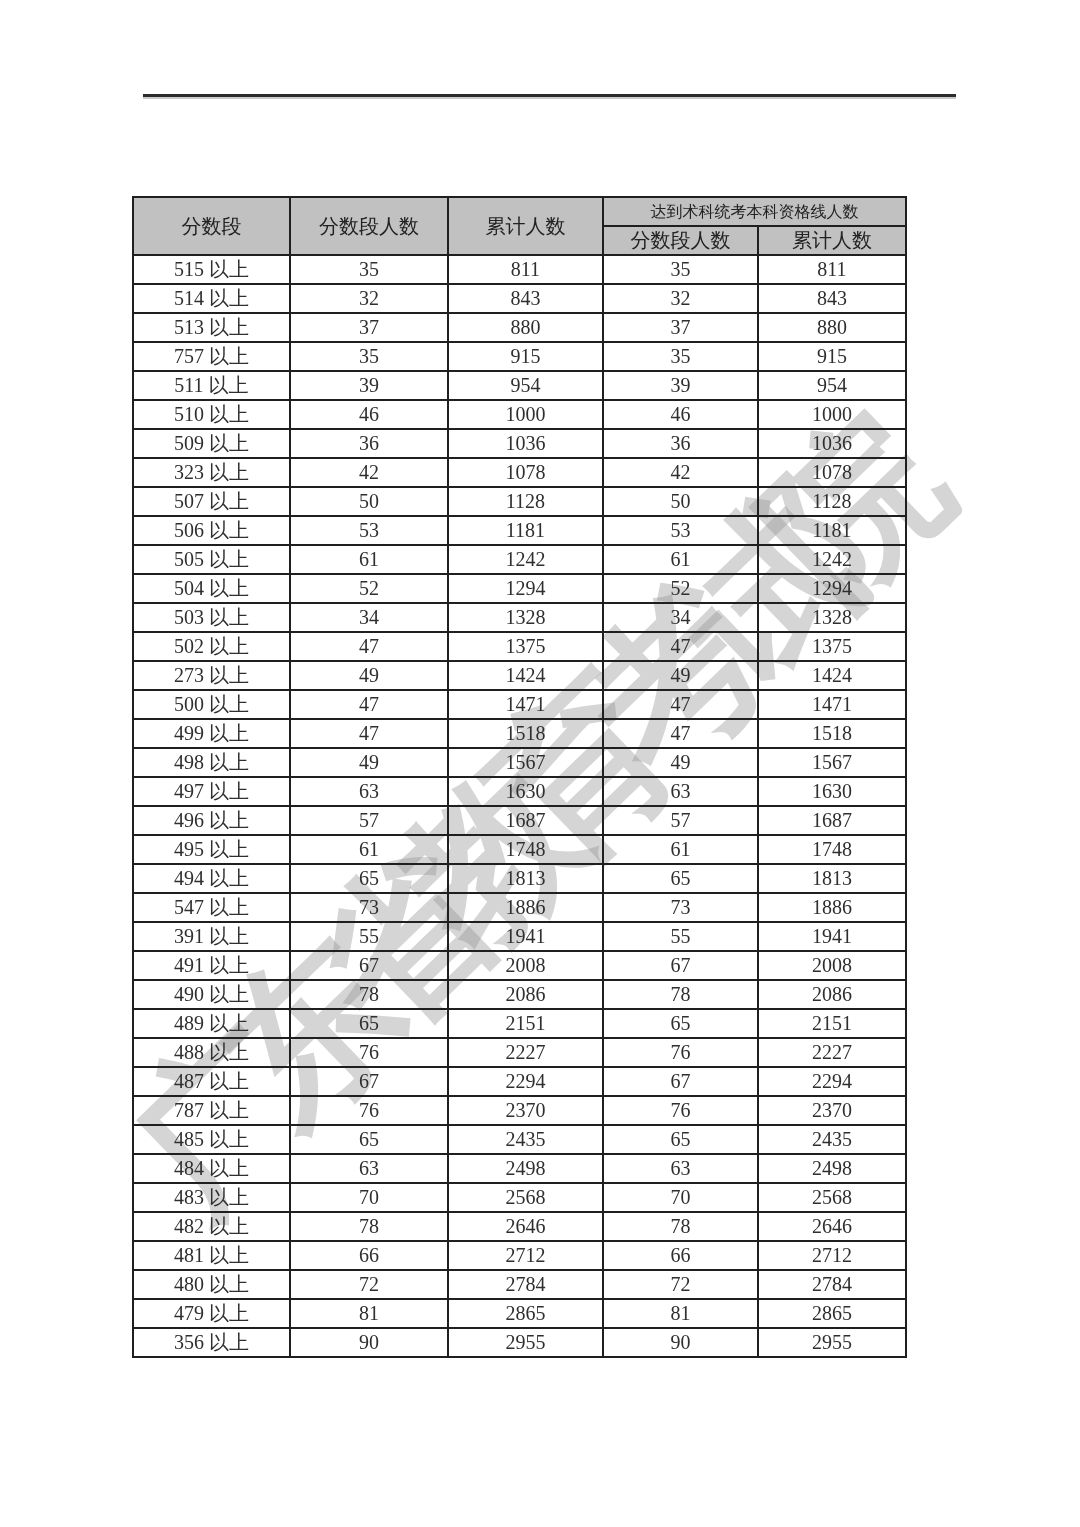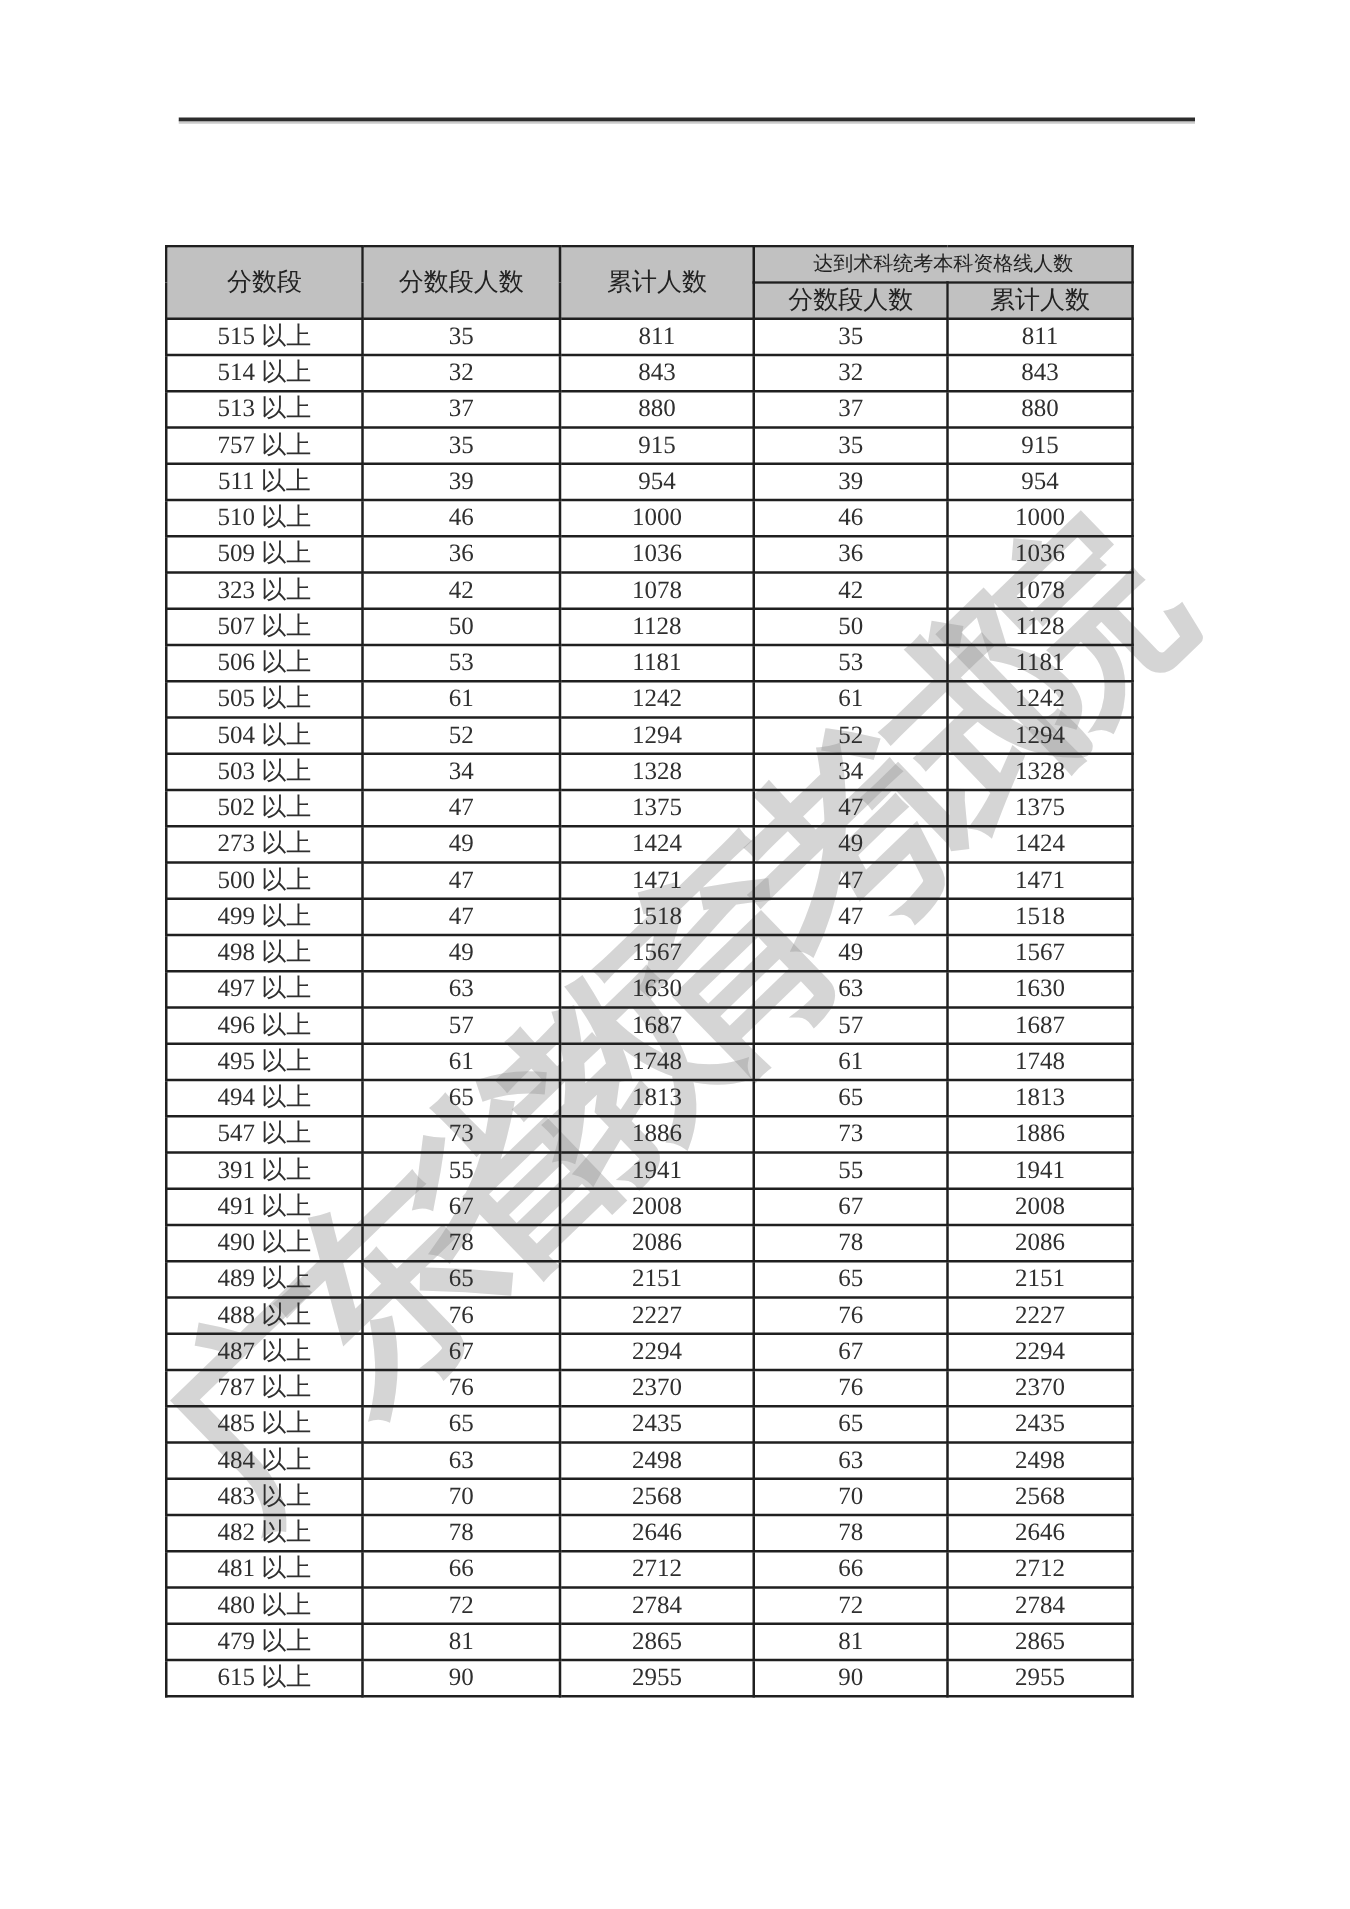--- a/index.html
+++ b/index.html
@@ -356,20 +356,20 @@
     <td>2784</td>
   </tr>
       <tr>
     <td>479 以上</td>
     <td>81</td>
     <td>2865</td>
     <td>81</td>
     <td>2865</td>
   </tr>
       <tr>
-    <td>615 以上</td>
+    <td>356 以上</td>
     <td>90</td>
     <td>2955</td>
     <td>90</td>
     <td>2955</td>
   </tr>
     </tbody>
 </table>
 
 </body></html>

